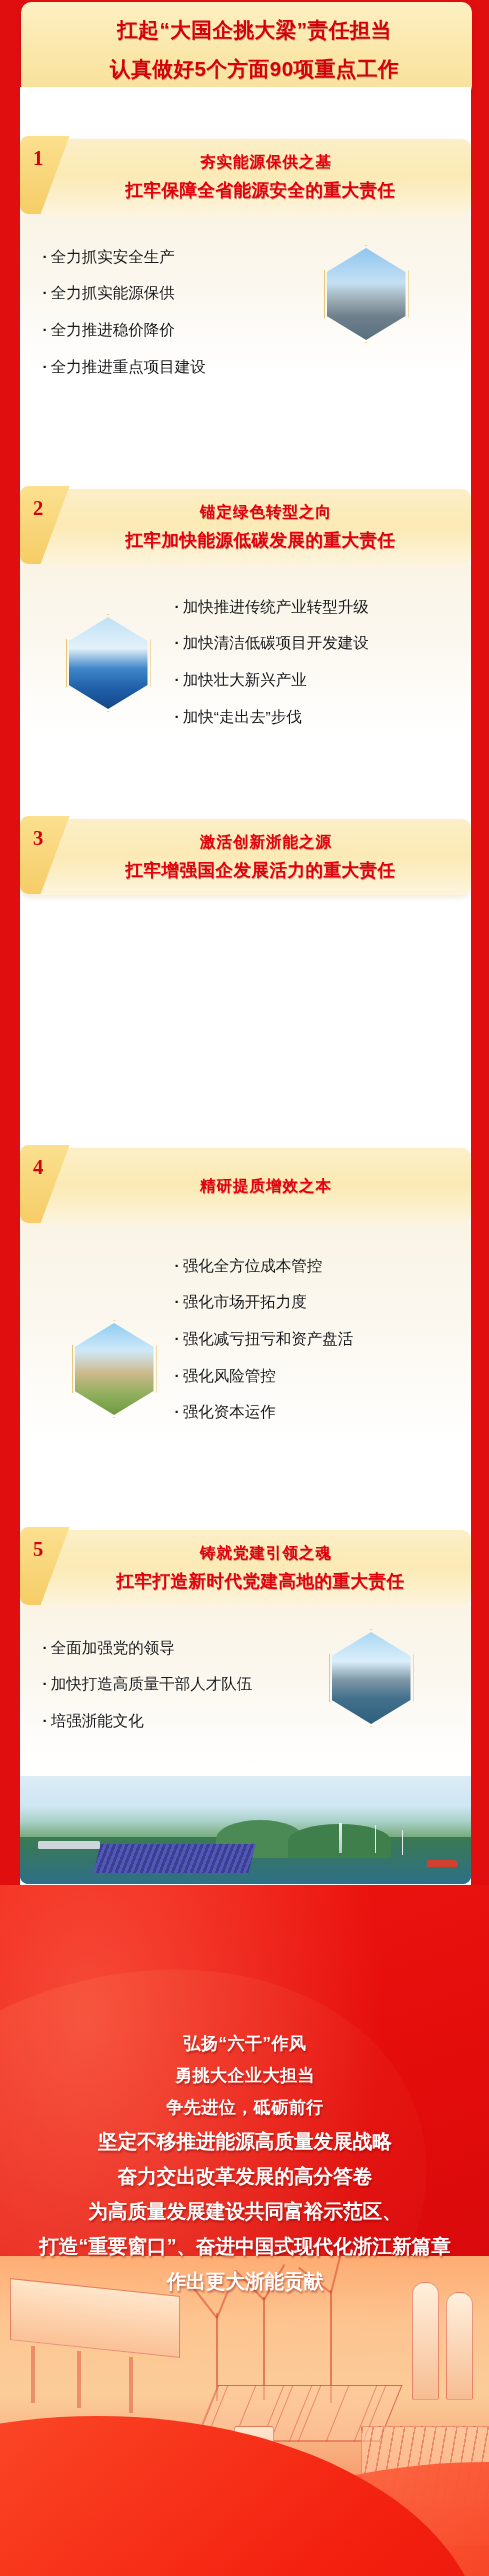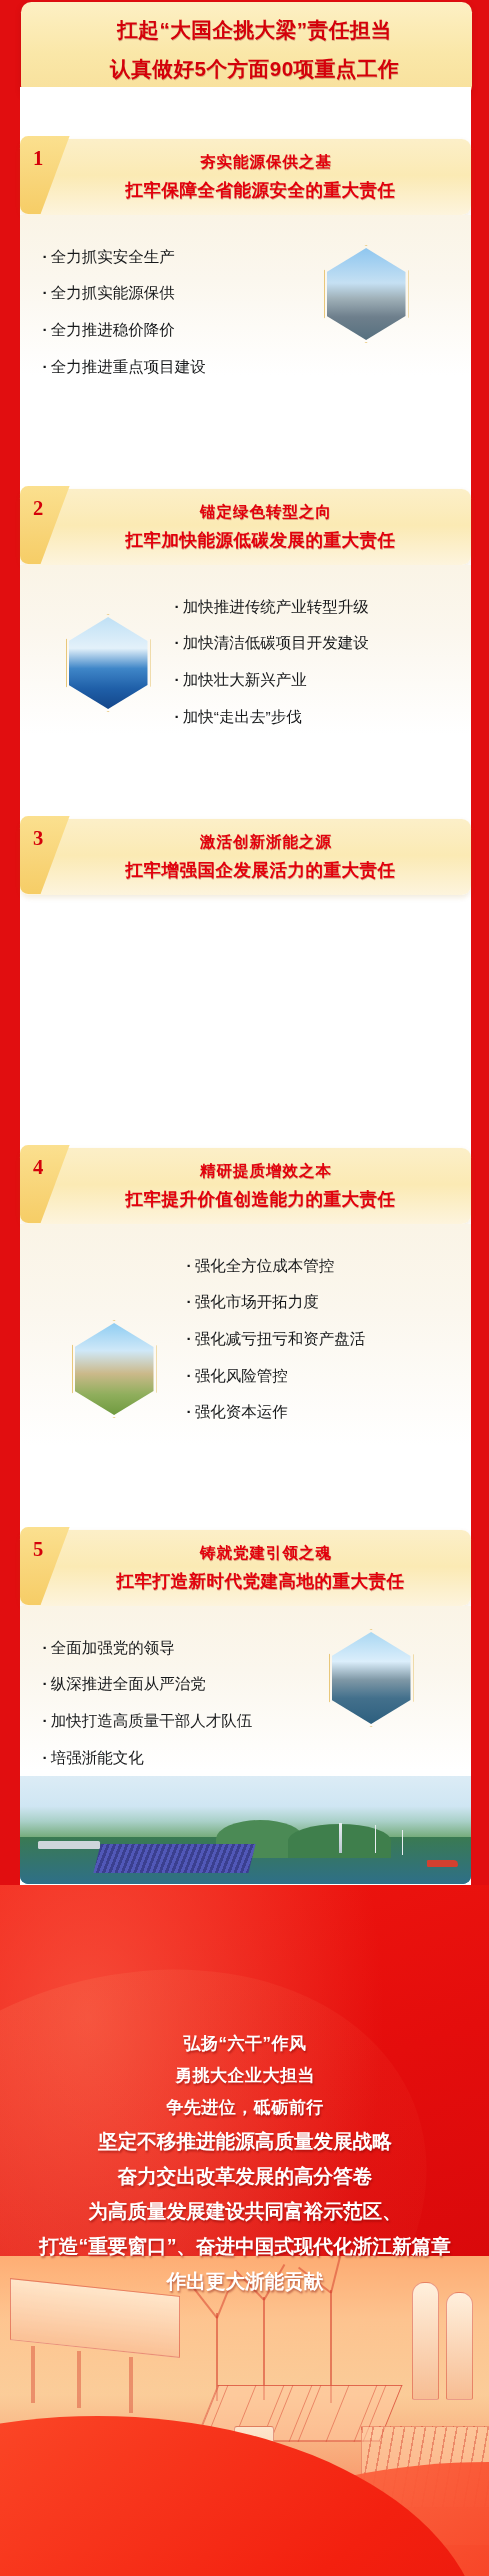--- a/index.html
+++ b/index.html
@@ -248,24 +248,23 @@
       </div>
     </div>
 
     <div class="section" style="position:absolute; left:0; top:1061px;">
       <div class="sec-head">
         <div class="sec-num">
           <span>4</span>
         </div>
         <div class="titles">
           <div class="sec-title-1">精研提质增效之本</div>
-          <div class="sec-title-2">扛牢提升价值创造能力的重大责任</div>
-        </div>
-      </div>
-      <div class="sec-body" style="height:222px;padding-left:12px;">
+        </div>
+      </div>
+      <div class="sec-body" style="height:222px;">
         <div class="hex" style="left:52px; top:96px;">
           <div class="hex-inner ph-station"></div>
         </div>
         <div class="bullets right">
           <div class="bullet">强化全方位成本管控</div>
           <div class="bullet">强化市场开拓力度</div>
           <div class="bullet">强化减亏扭亏和资产盘活</div>
           <div class="bullet">强化风险管控</div>
           <div class="bullet">强化资本运作</div>
         </div>
@@ -281,21 +280,20 @@
           <div class="sec-title-1">铸就党建引领之魂</div>
           <div class="sec-title-2">扛牢打造新时代党建高地的重大责任</div>
         </div>
       </div>
       <div class="sec-body" style="height:165px;">
         <div class="hex" style="left:309px; top:23px;">
           <div class="hex-inner ph-port"></div>
         </div>
         <div class="bullets left">
           <div class="bullet">全面加强党的领导</div>
-          <div class="bullet">纵深推进全面从严治党</div>
           <div class="bullet">加快打造高质量干部人才队伍</div>
           <div class="bullet">培强浙能文化</div>
         </div>
       </div>
     </div>
 
   </div>
 
   <div class="panorama" style="top:1776px;">
     <div style="position:absolute;left:0;top:61px;width:451px;height:47px;background:linear-gradient(180deg,#3a7a52,#2e6f88);"></div>

